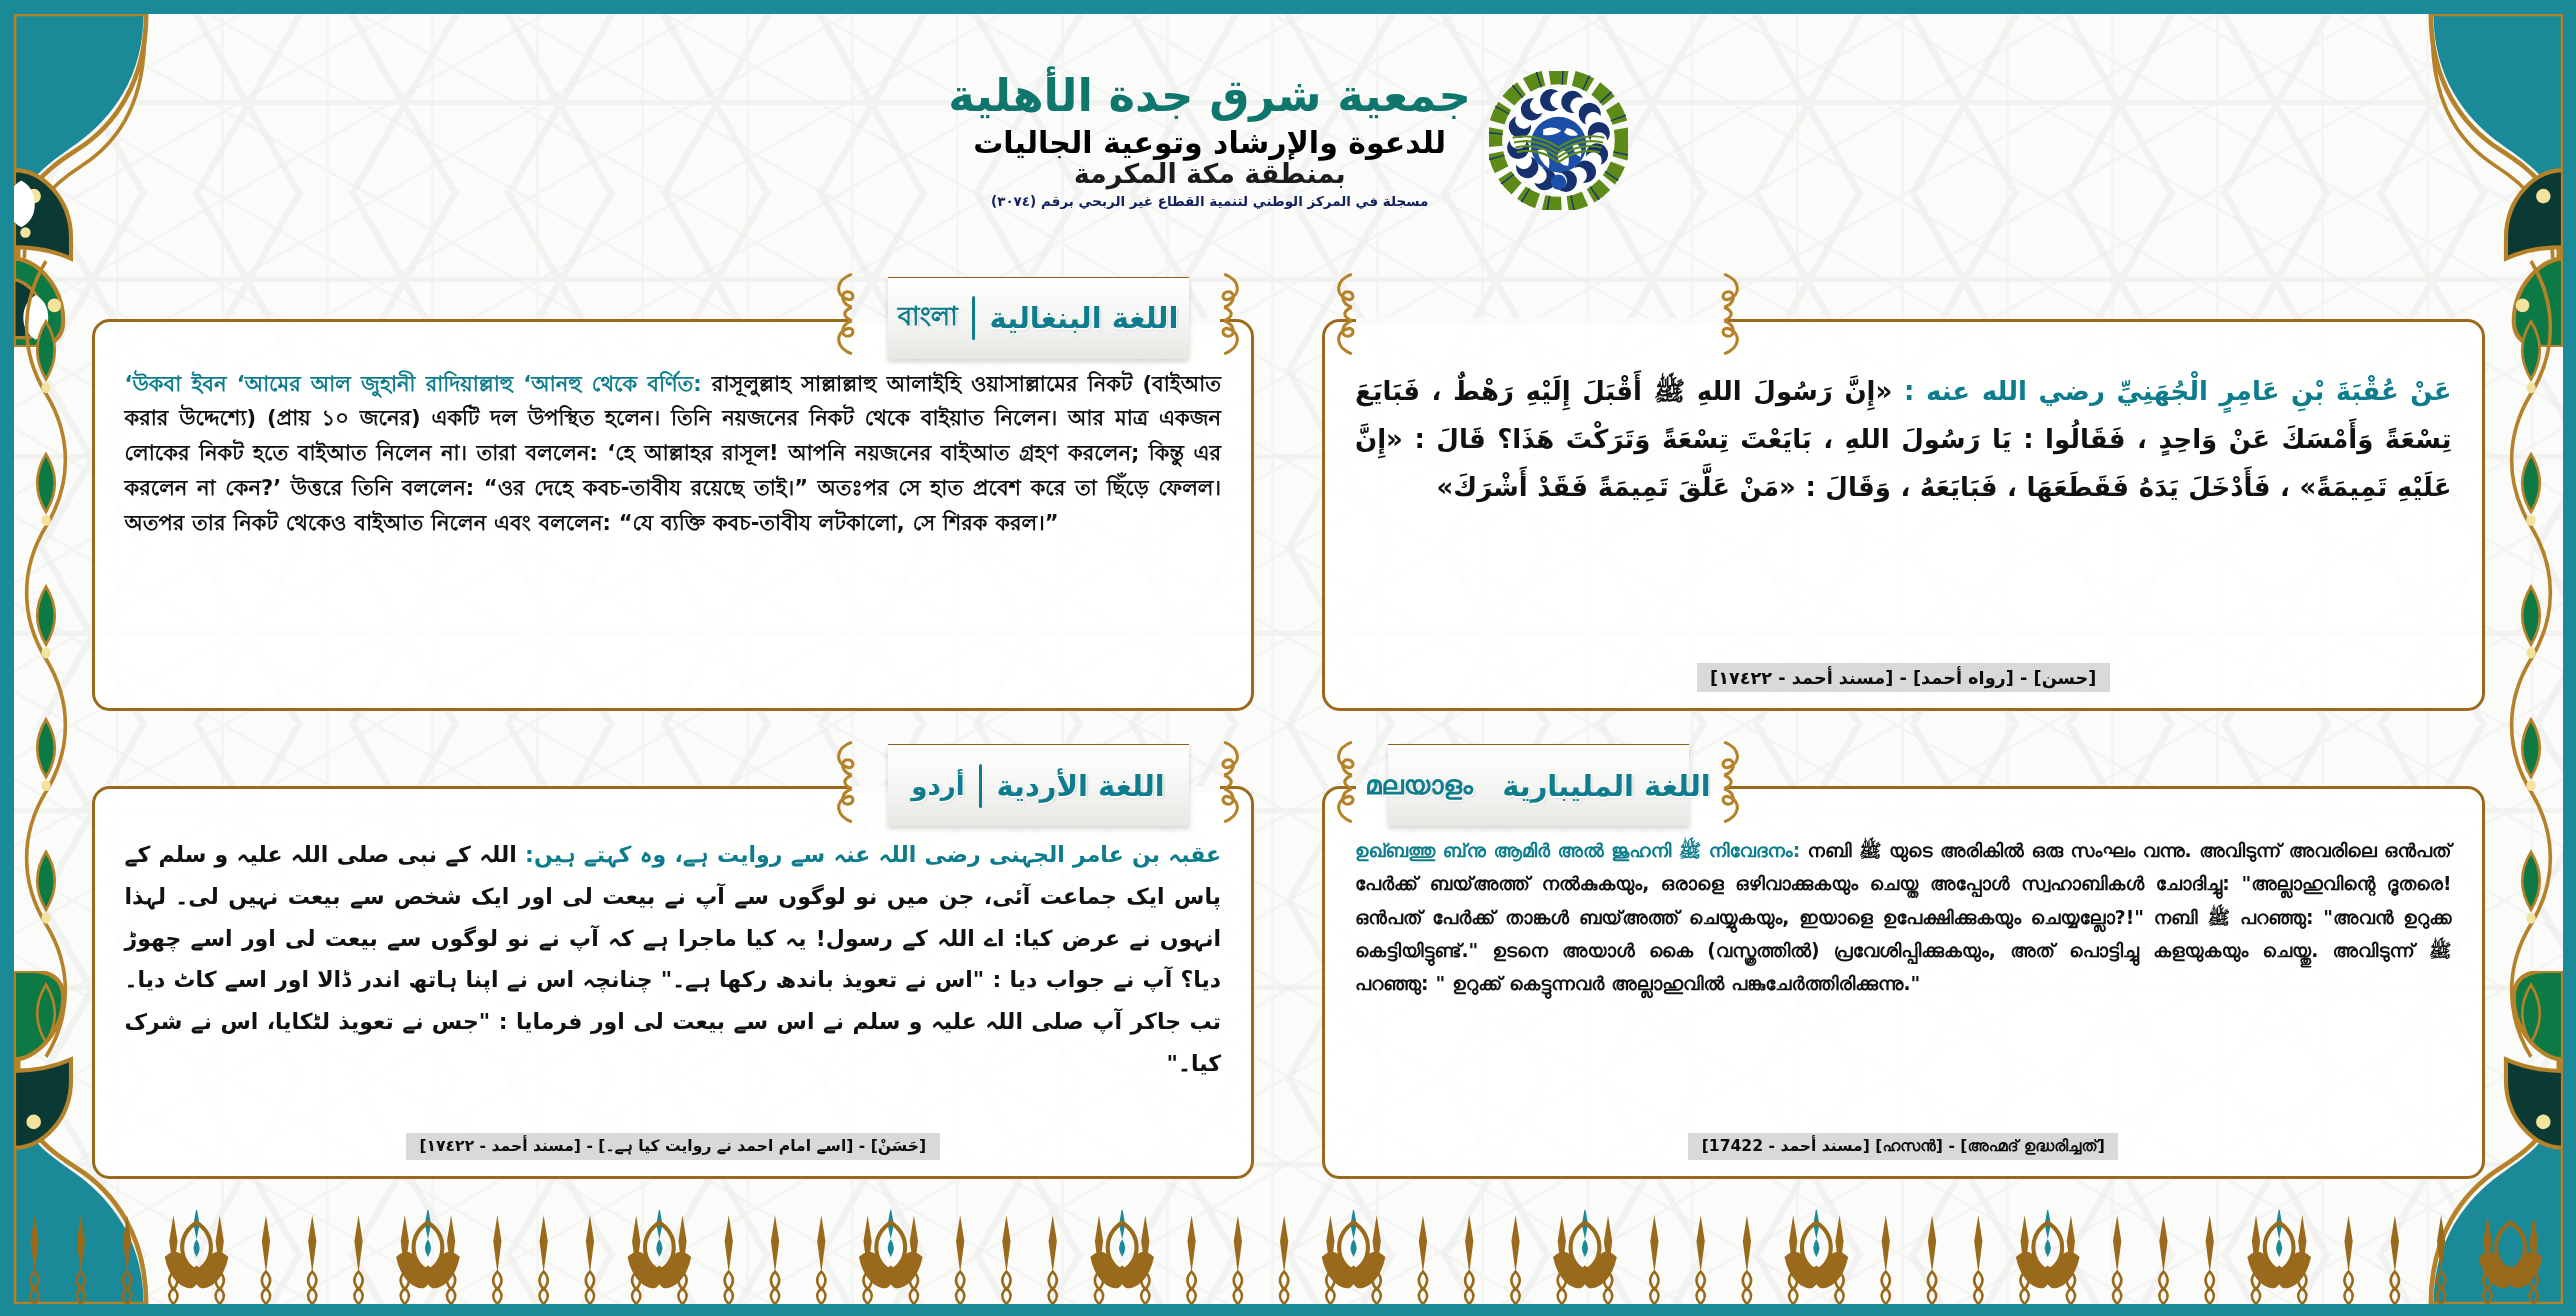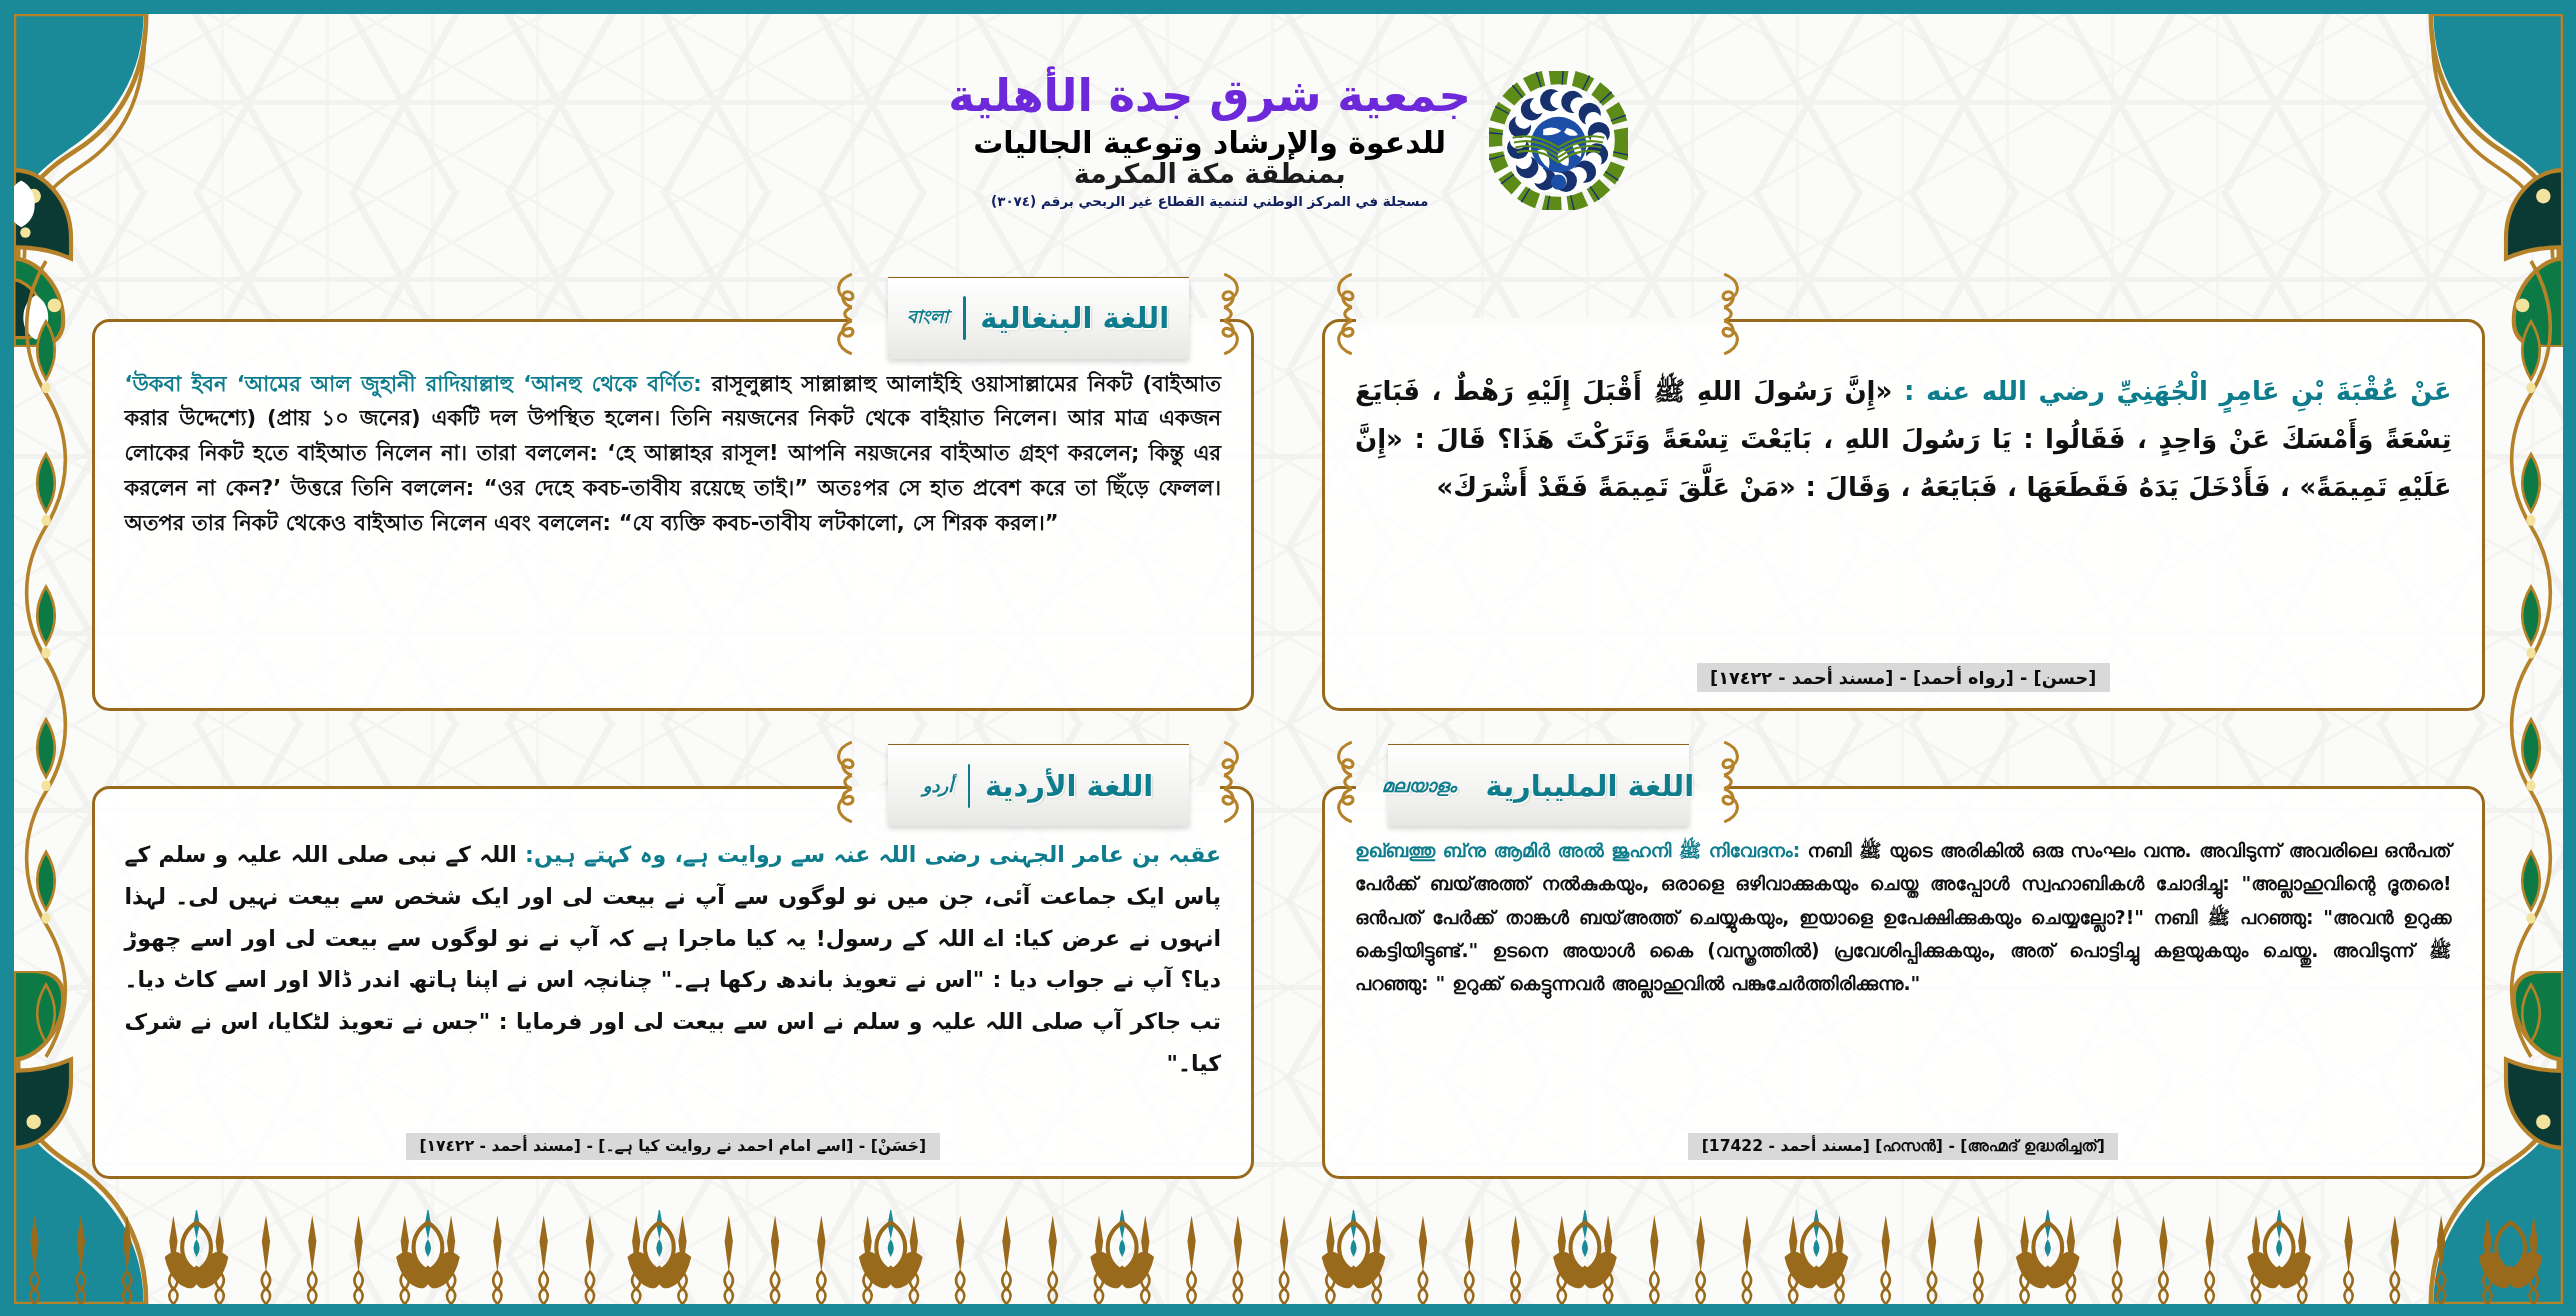--- a/index.html
+++ b/index.html
@@ -56,21 +56,21 @@
   .side-strip svg { width: 100%; height: 100%; display: block; }
 
   
   .header {
     position: absolute; left: 0; right: 0; top: 17.7px; height: 218px;
     display: flex; align-items: center; justify-content: center; gap: 17.7px;
     z-index: 5;
   }
   .calligraphy { text-align: center; direction: rtl; line-height: 1.05; }
   .calli-1 {
-    font-size: 45px; font-weight: 700; color: #6d28d9;
+    font-size: 45px; font-weight: 700; color: #0f766e;
     font-family: "DejaVu Sans", "Liberation Sans", sans-serif;
     letter-spacing: -0.5px;
   }
   .calli-2 { font-size: 30px; font-weight: 700; color: #000000; margin-top: 7px; }
   .calli-3 { font-size: 27px; font-weight: 700; color: #1c1c1c; margin-top: 2.1px; }
   .calli-4 { font-size: 13.5px; font-weight: 700; color: #12205e; margin-top: 5.2px; }
 
   .logo { width: 139px; height: 139px; flex: 0 0 auto; }
   .logo svg { width: 100%; height: 100%; display: block; }
 
@@ -115,21 +115,21 @@
   .scroll-orn { position: absolute; top: -2.1px; width: 29px; height: 86px; }
   .scroll-orn.l { left: -27px; }
   .scroll-orn.r { right: -27px; transform: scaleX(-1); }
   .scroll-orn svg { width: 100%; height: 100%; display: block; }
 
   .plaque-ar, .plaque-native {
     font-size: 29px; font-weight: 700; color: #0d7c8c;
     text-shadow: 1px 1.6px 0 rgba(255,255,255,.95), 1.6px 2.1px 2.1px rgba(0,0,0,.18);
     white-space: nowrap;
   }
-  .plaque-native { font-size: 18px; font-style: italic; }
+  .plaque-native { font-size: 26px; }
   .plaque-sep { width: 2.6px; height: 44px; background: #0d7c8c; border-radius: 1.6px; }
 
   
   .body-text {
     flex: 1 1 auto;
     font-size: 21px; line-height: 1.72; color: #111;
     text-align: justify; font-weight: 700;
     word-spacing: 0.5px;
   }
   .body-text .narr { color: #0d7c8c; }

